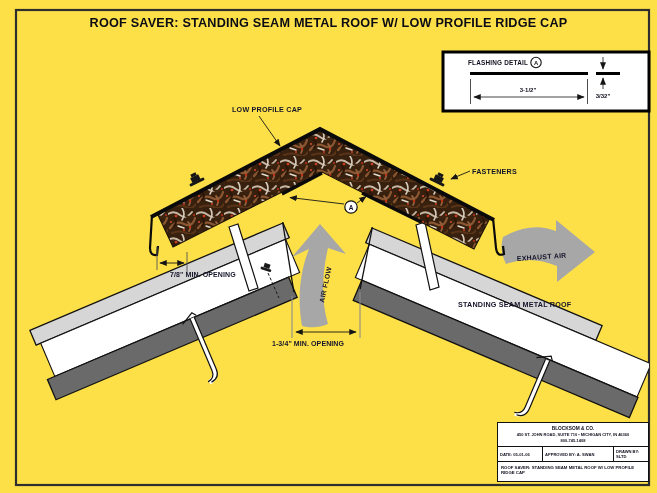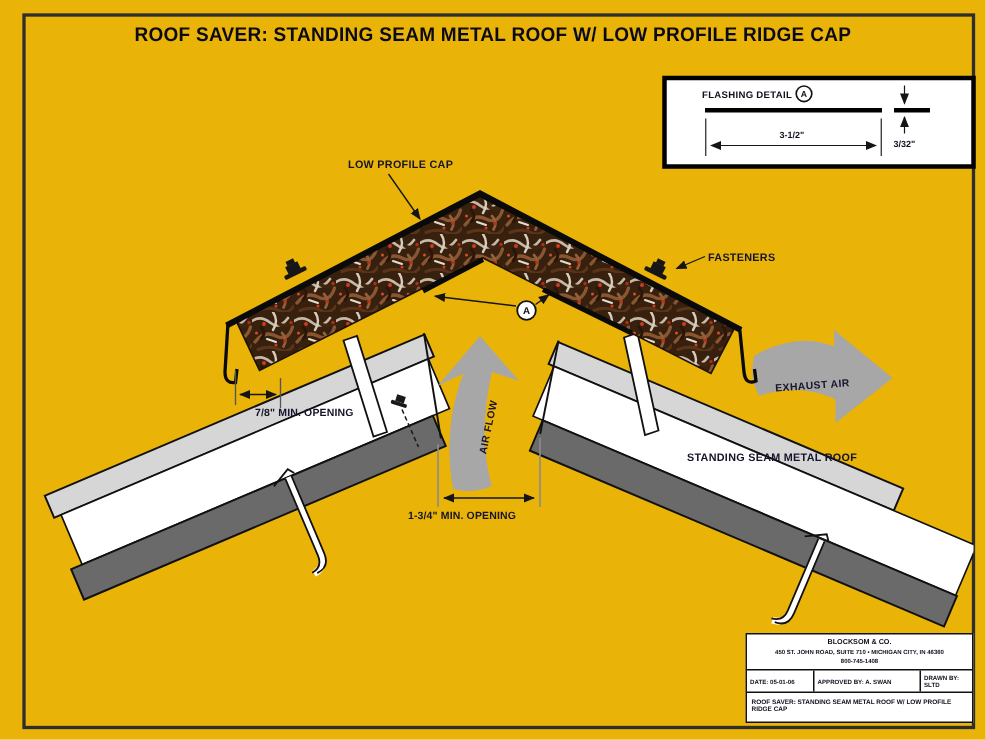--- a/index.html
+++ b/index.html
@@ -1,16 +1,16 @@
 <!DOCTYPE html>
 <html><head>
 <meta charset="utf-8">
 <style>
   html,body{margin:0;padding:0;background:#ffffff;width:657px;height:493px;overflow:hidden;}
-  .sheet{position:absolute;inset:0;width:657px;height:493px;background:#eab308;
+  .sheet{position:absolute;inset:0;width:657px;height:493px;background:#fde047;
          font-family:"Liberation Sans",sans-serif;}
   .sheet-title{position:absolute;top:15px;left:0;width:657px;text-align:center;
          font-weight:bold;font-size:13.2px;letter-spacing:0.2px;color:#0b0b16;
          transform:scaleX(0.96);transform-origin:center;}
   svg.diagram{position:absolute;left:0;top:0;}
   svg text{font-family:"Liberation Sans",sans-serif;}
   .cap-lbl{font-weight:bold;font-size:7.2px;fill:#14142a;letter-spacing:0.2px;}
   .dim-lbl{font-weight:bold;font-size:7px;fill:#14142a;letter-spacing:0.1px;}
   .flow-lbl{font-weight:bold;font-size:6.9px;fill:#15152b;letter-spacing:0.3px;}
   .fd-lbl{font-weight:bold;font-size:6.4px;fill:#10101f;letter-spacing:0.2px;}

